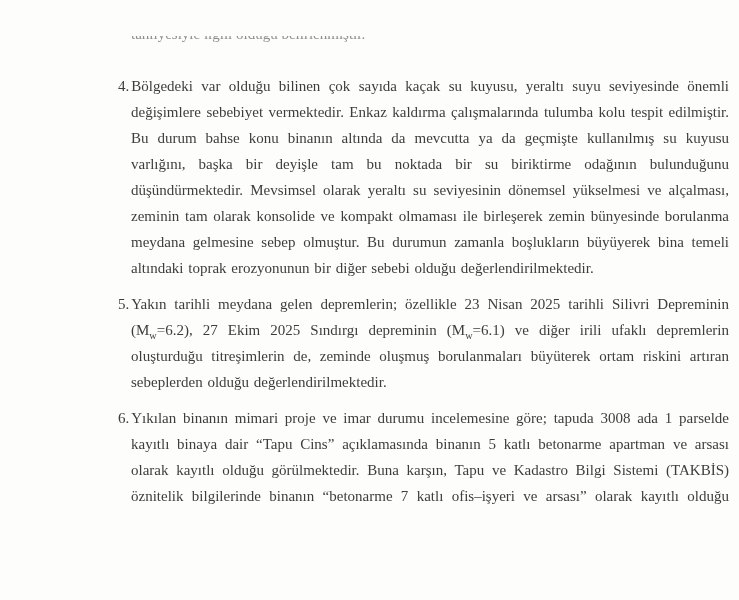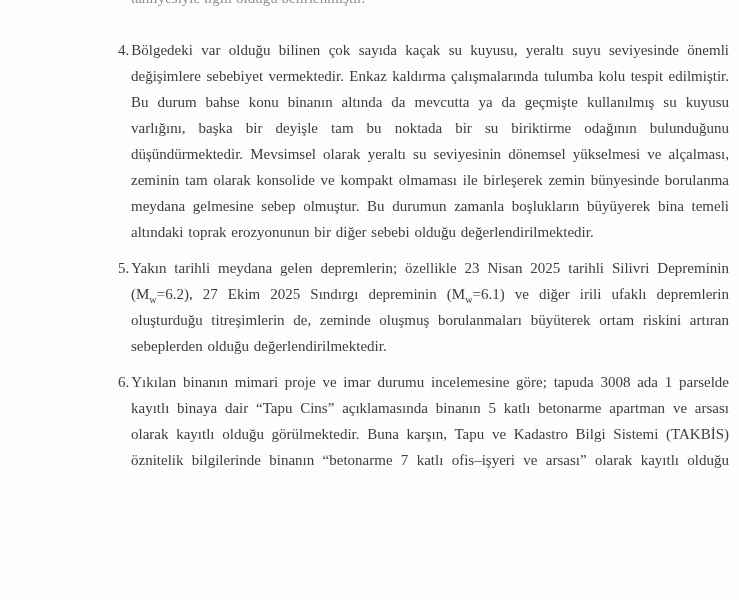--- a/index.html
+++ b/index.html
@@ -11,20 +11,21 @@
     position: relative;
     width: 739px;
     height: 472px;
     overflow: hidden;
     background: var(--page-bg, #fdfdfc);
     font-family: "Liberation Serif", "DejaVu Serif", serif;
     font-size: 15px;
     line-height: 26px;
     color: var(--text-color, #3d3d3d);
     filter: blur(0.3px);
+    margin-top: 36px;
   }
   .doc-column {
     position: absolute;
     left: 118px;
     right: 10px;
     top: 0;
   }
   
   .clip-line {
     height: 7px;

